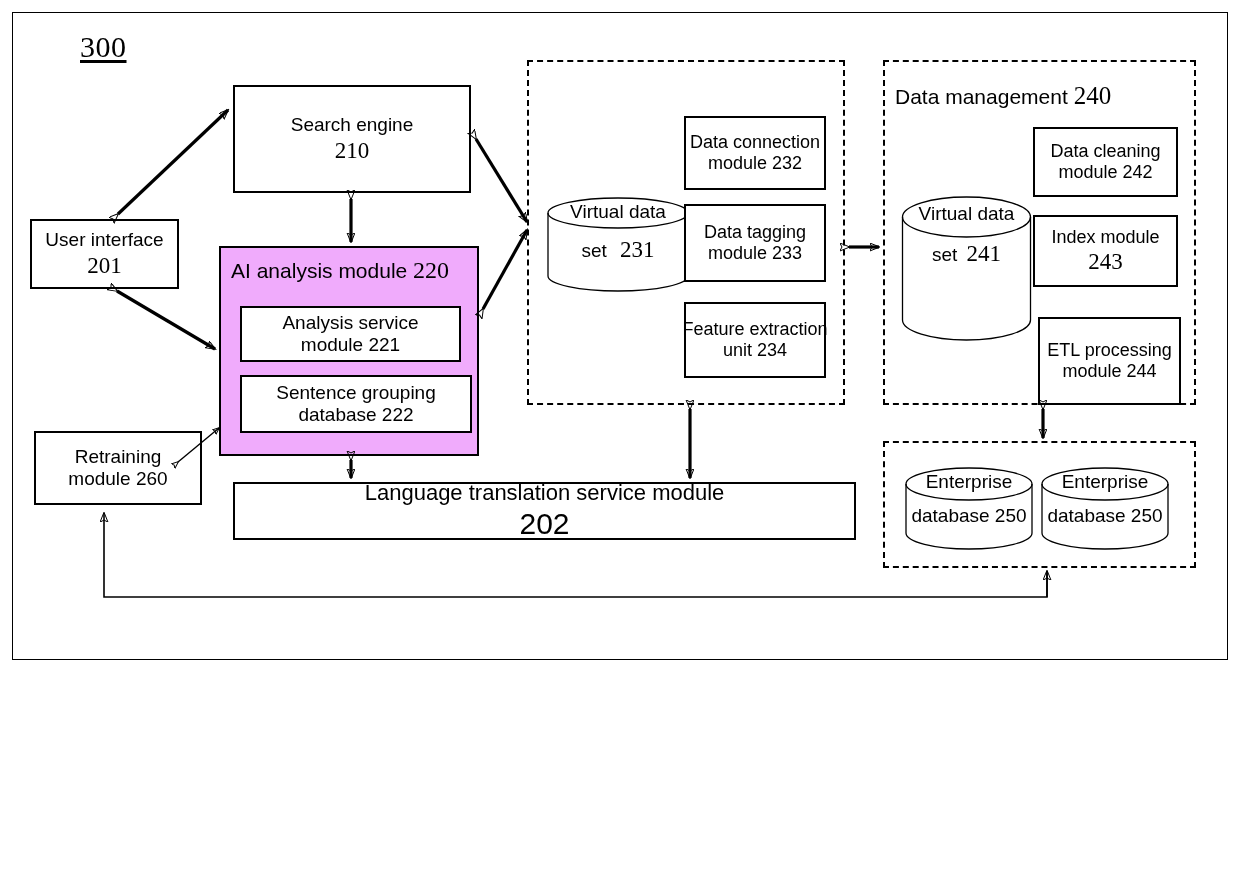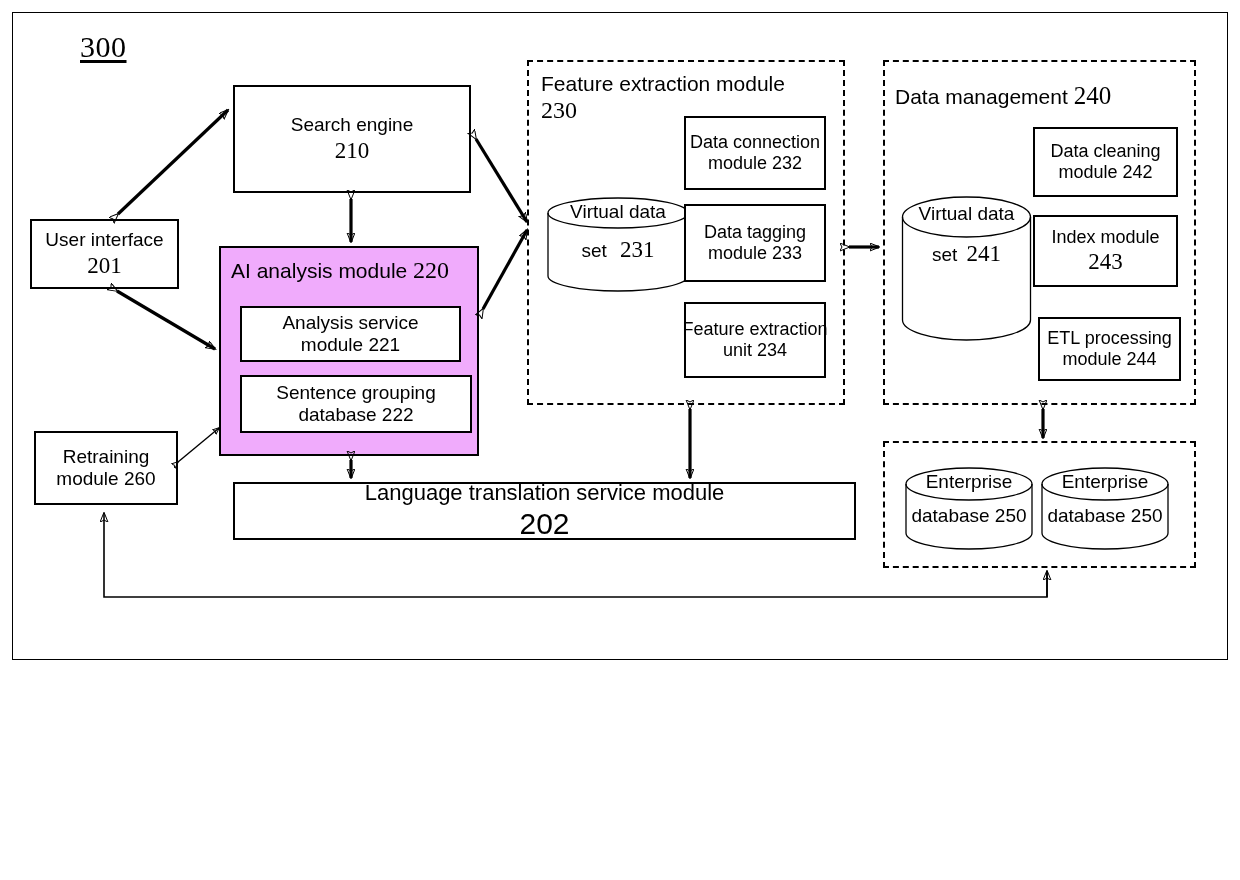--- a/index.html
+++ b/index.html
@@ -147,35 +147,31 @@
       <span class="lbl">Analysis service</span>
       <span class="lbl">module 221</span>
     </div>
 
     <div class="abs block thin" style="left:19px; top:127px; width:232px; height:58px;">
       <span class="lbl">Sentence grouping</span>
       <span class="lbl">database 222</span>
     </div>
   </div>
 
-  <div class="abs block" style="left:34px; top:431px; width:144px; height:74px;">
+  <div class="abs block" style="left:34px; top:431px; width:168px; height:74px;">
     <span class="lbl">Retraining</span>
     <span class="lbl">module 260</span>
   </div>
 
   <div class="abs block" style="left:233px; top:482px; width:623px; height:58px; flex-direction:column; font-size:22px;">
     <span>Language translation service module</span>
     <span class="num-serif" style="font-family:Liberation Sans, sans-serif; font-size:30px;">202</span>
   </div>
 
   <div class="abs dashdot" style="left:527px; top:60px; width:318px; height:345px;">
-    <div class="abs group-title" style="left:12px; top:10px; width:300px;">
-      <span>Feature extraction module</span>
-      <div class="num-serif" style="font-family:'Liberation Serif',serif; font-size:24px; margin-top:2px;">230</div>
-    </div>
 
     <div class="abs cyl" style="left:14px; top:135px; width:150px; height:95px;">
       <svg width="150" height="95" viewBox="0 0 150 95" aria-hidden="true">
         <ellipse cx="75" cy="16" rx="70" ry="15" fill="#fff" stroke="#000" stroke-width="1.3"></ellipse>
         <path d="M5,16 L5,79" stroke="#000" stroke-width="1.3"></path>
         <path d="M145,16 L145,79" stroke="#000" stroke-width="1.3"></path>
         <path d="M5,79 A70,15 0 0 0 145,79" stroke="#000" stroke-width="1.3" fill="none"></path>
       </svg>
       <div class="cyl-text" style="top:4px;">Virtual data</div>
       <div class="cyl-text" style="top:40px;">
@@ -219,21 +215,21 @@
     </div>
 
     <div class="abs block" style="left:148px; top:65px; width:145px; height:70px; font-size:18px;">
       <span class="lbl">Data cleaning</span>
       <span class="lbl">module 242</span>
     </div>
     <div class="abs block" style="left:148px; top:153px; width:145px; height:72px; font-size:18px;">
       <span class="lbl">Index module</span>
       <span class="lbl num-serif">243</span>
     </div>
-    <div class="abs block" style="left:153px; top:255px; width:143px; height:64px; font-size:18px;text-align:center;">
+    <div class="abs block" style="left:153px; top:255px; width:143px; height:88px; font-size:18px;text-align:center;">
       <span class="lbl">ETL processing</span>
       <span class="lbl">module 244</span>
     </div>
   </div>
 
   <div class="abs dashdot" style="left:883px; top:441px; width:313px; height:127px;">
 
     <div class="abs cyl" style="left:16px; top:24px; width:136px; height:84px;">
       <svg width="136" height="84" viewBox="0 0 136 84" aria-hidden="true">
         <ellipse cx="68" cy="17" rx="63" ry="16" fill="#fff" stroke="#000" stroke-width="1.3"></ellipse>

